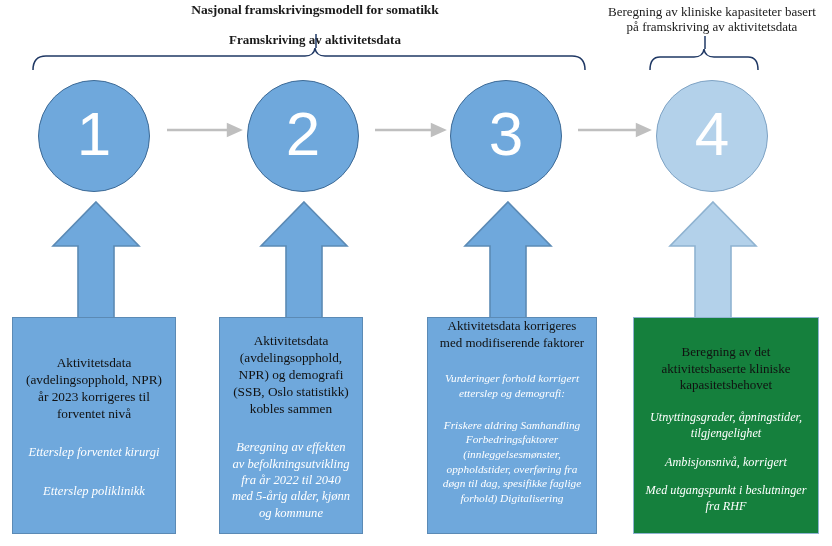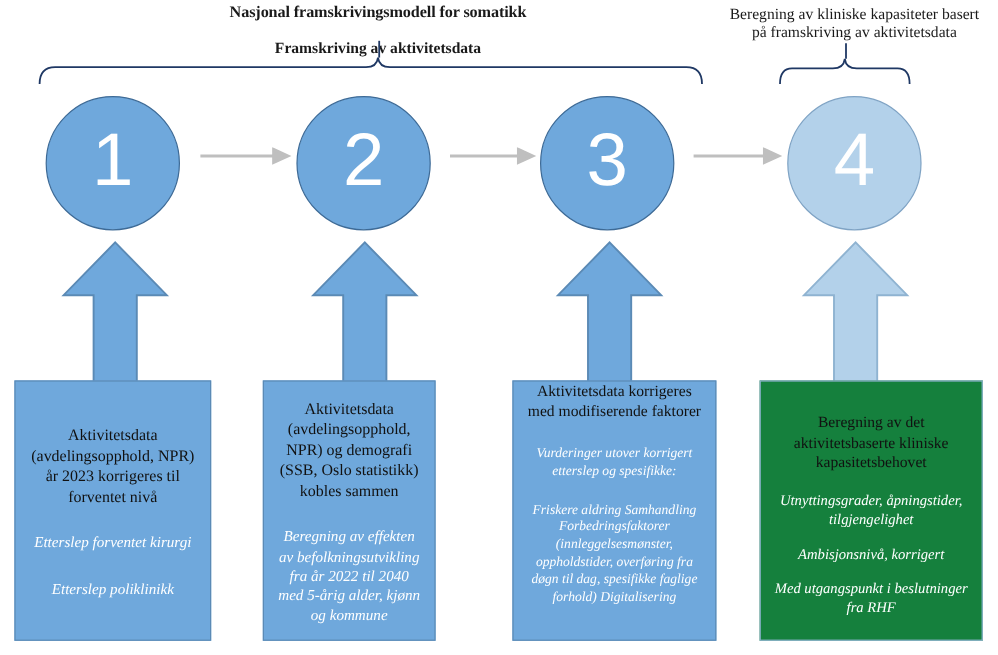--- a/index.html
+++ b/index.html
@@ -179,21 +179,21 @@
     <div class="bx-italic">Etterslep poliklinikk</div>
   </div>
 
   <div class="box b-dark" id="box-2">
     <div class="bx-title">Aktivitetsdata (avdelingsopphold, NPR) og demografi (SSB, Oslo statistikk) kobles sammen</div>
     <div class="bx-italic it-1">Beregning av effekten av befolkningsutvikling fra år 2022 til 2040 med 5-årig alder, kjønn og kommune</div>
   </div>
 
   <div class="box b-dark" id="box-3">
     <div class="bx-title">Aktivitetsdata korrigeres med modifiserende faktorer</div>
-    <div class="bx-italic it-1">Vurderinger utover korrigert etterslep og spesifikke:</div>
+    <div class="bx-italic it-1">Vurderinger forhold korrigert etterslep og demografi:</div>
     <div class="bx-italic it-2">Friskere aldring Samhandling Forbedringsfaktorer (innleggelsesmønster, oppholdstider, overføring fra døgn til dag, spesifikke faglige forhold) Digitalisering</div>
   </div>
 
   <div class="box b-light" id="box-4">
     <div class="bx-title">Beregning av det aktivitetsbaserte kliniske kapasitetsbehovet</div>
     <div class="bx-italic it-1">Utnyttingsgrader, åpningstider, tilgjengelighet</div>
     <div class="bx-italic it-2">Ambisjonsnivå, korrigert</div>
     <div class="bx-italic it-3">Med utgangspunkt i beslutninger fra RHF</div>
   </div>
 

